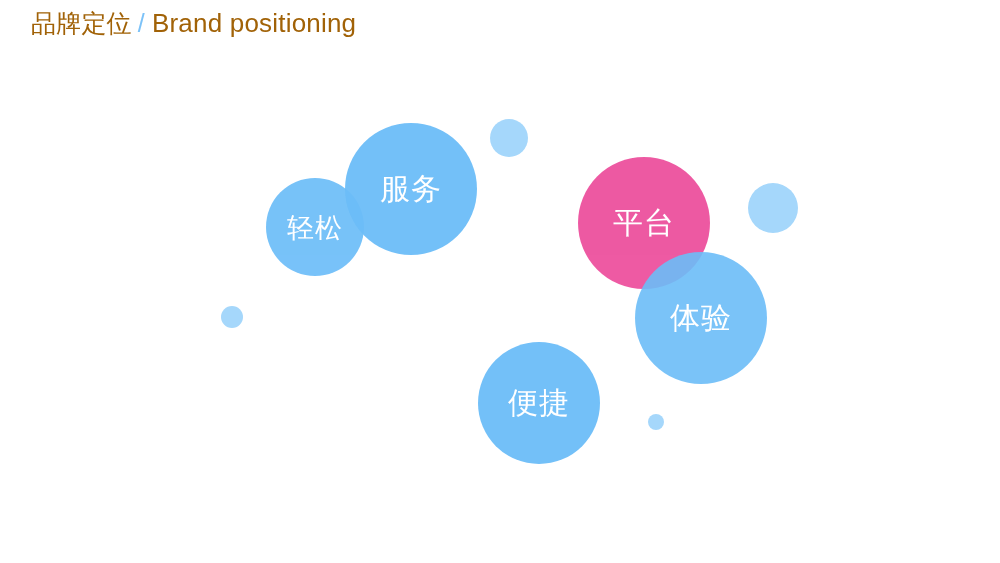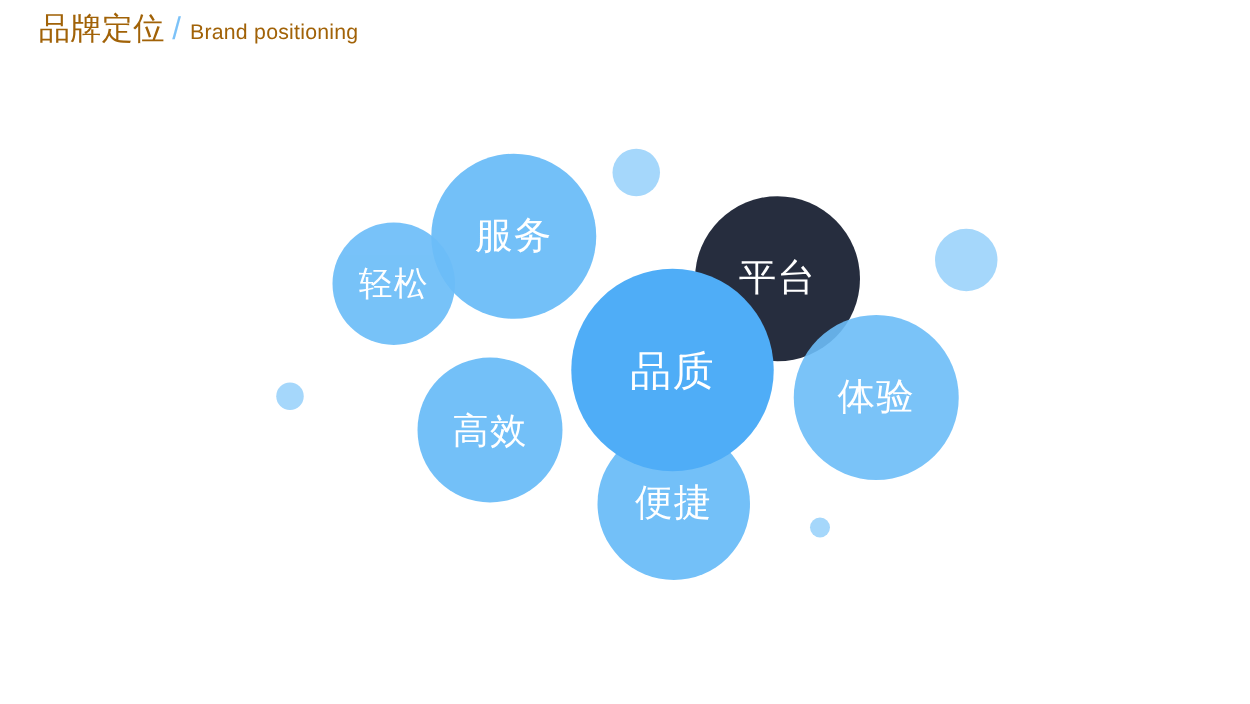--- a/index.html
+++ b/index.html
@@ -37,21 +37,21 @@
   #title-block .t-cn {
     font-family: "DejaVu Sans", "Liberation Sans", sans-serif;
     font-size: 25px;
   }
   #title-block .t-sep {
     padding: 0 7px 0 6px;
     color: #7cc2f8;
   }
   #title-block .t-en {
     font-family: "Liberation Sans", sans-serif;
-    font-size: 17px;
+    font-size: 26px;
   }
 
   
   #bubble-cloud {
     position: absolute;
     left: 0;
     top: 0;
     width: 1000px;
     height: 563px;
   }
@@ -90,30 +90,24 @@
       <div class="dot" style="left: 490px; top: 119px; width: 38px; height: 38px; background: rgb(165, 215, 251); z-index: 1;"></div>
       <div class="dot" style="left: 748px; top: 183px; width: 50px; height: 50px; background: rgb(165, 215, 251); z-index: 1;"></div>
       <div class="dot" style="left: 221px; top: 306px; width: 22px; height: 22px; background: rgb(165, 215, 251); z-index: 1;"></div>
       <div class="dot" style="left: 648px; top: 414px; width: 16px; height: 16px; background: rgb(165, 215, 251); z-index: 1;"></div>
       <div class="bubble" style="left: 266px; top: 178px; width: 98px; height: 98px; background: rgb(108, 189, 248); opacity: 0.92; z-index: 2;">
         <span class="bubble-label" style="font-size: 27px;">轻松</span>
       </div>
       <div class="bubble" style="left: 345px; top: 123px; width: 132px; height: 132px; background: rgb(108, 189, 248); opacity: 0.95; z-index: 3;">
         <span class="bubble-label" style="font-size: 30px;">服务</span>
       </div>
-      <div class="bubble" style="left: 556px; top: 157px; width: 132px; height: 132px; background: #0f172a; opacity: 0.9; z-index: 2;">
+      <div class="bubble" style="left: 578px; top: 157px; width: 132px; height: 132px; background: #ec4899; opacity: 0.9; z-index: 2;">
         <span class="bubble-label" style="font-size: 30px;">平台</span>
       </div>
       <div class="bubble" style="left: 635px; top: 252px; width: 132px; height: 132px; background: rgb(108, 189, 248); opacity: 0.9; z-index: 4;">
         <span class="bubble-label" style="font-size: 30px;">体验</span>
       </div>
-      <div class="bubble" style="left: 334px; top: 286px; width: 116px; height: 116px; background: rgb(108, 189, 248); opacity: 0.95; z-index: 3;">
-        <span class="bubble-label" style="font-size: 29px;">高效</span>
-      </div>
       <div class="bubble" style="left: 478px; top: 342px; width: 122px; height: 122px; background: rgb(108, 189, 248); opacity: 0.95; z-index: 3;">
         <span class="bubble-label" style="font-size: 30px;">便捷</span>
-      </div>
-      <div class="bubble" style="left: 457px; top: 215px; width: 162px; height: 162px; background: rgb(79, 173, 247); opacity: 1; z-index: 6;">
-        <span class="bubble-label" style="font-size: 33px;">品质</span>
       </div>
     </div>
 
 </div>
 
 </body></html>

